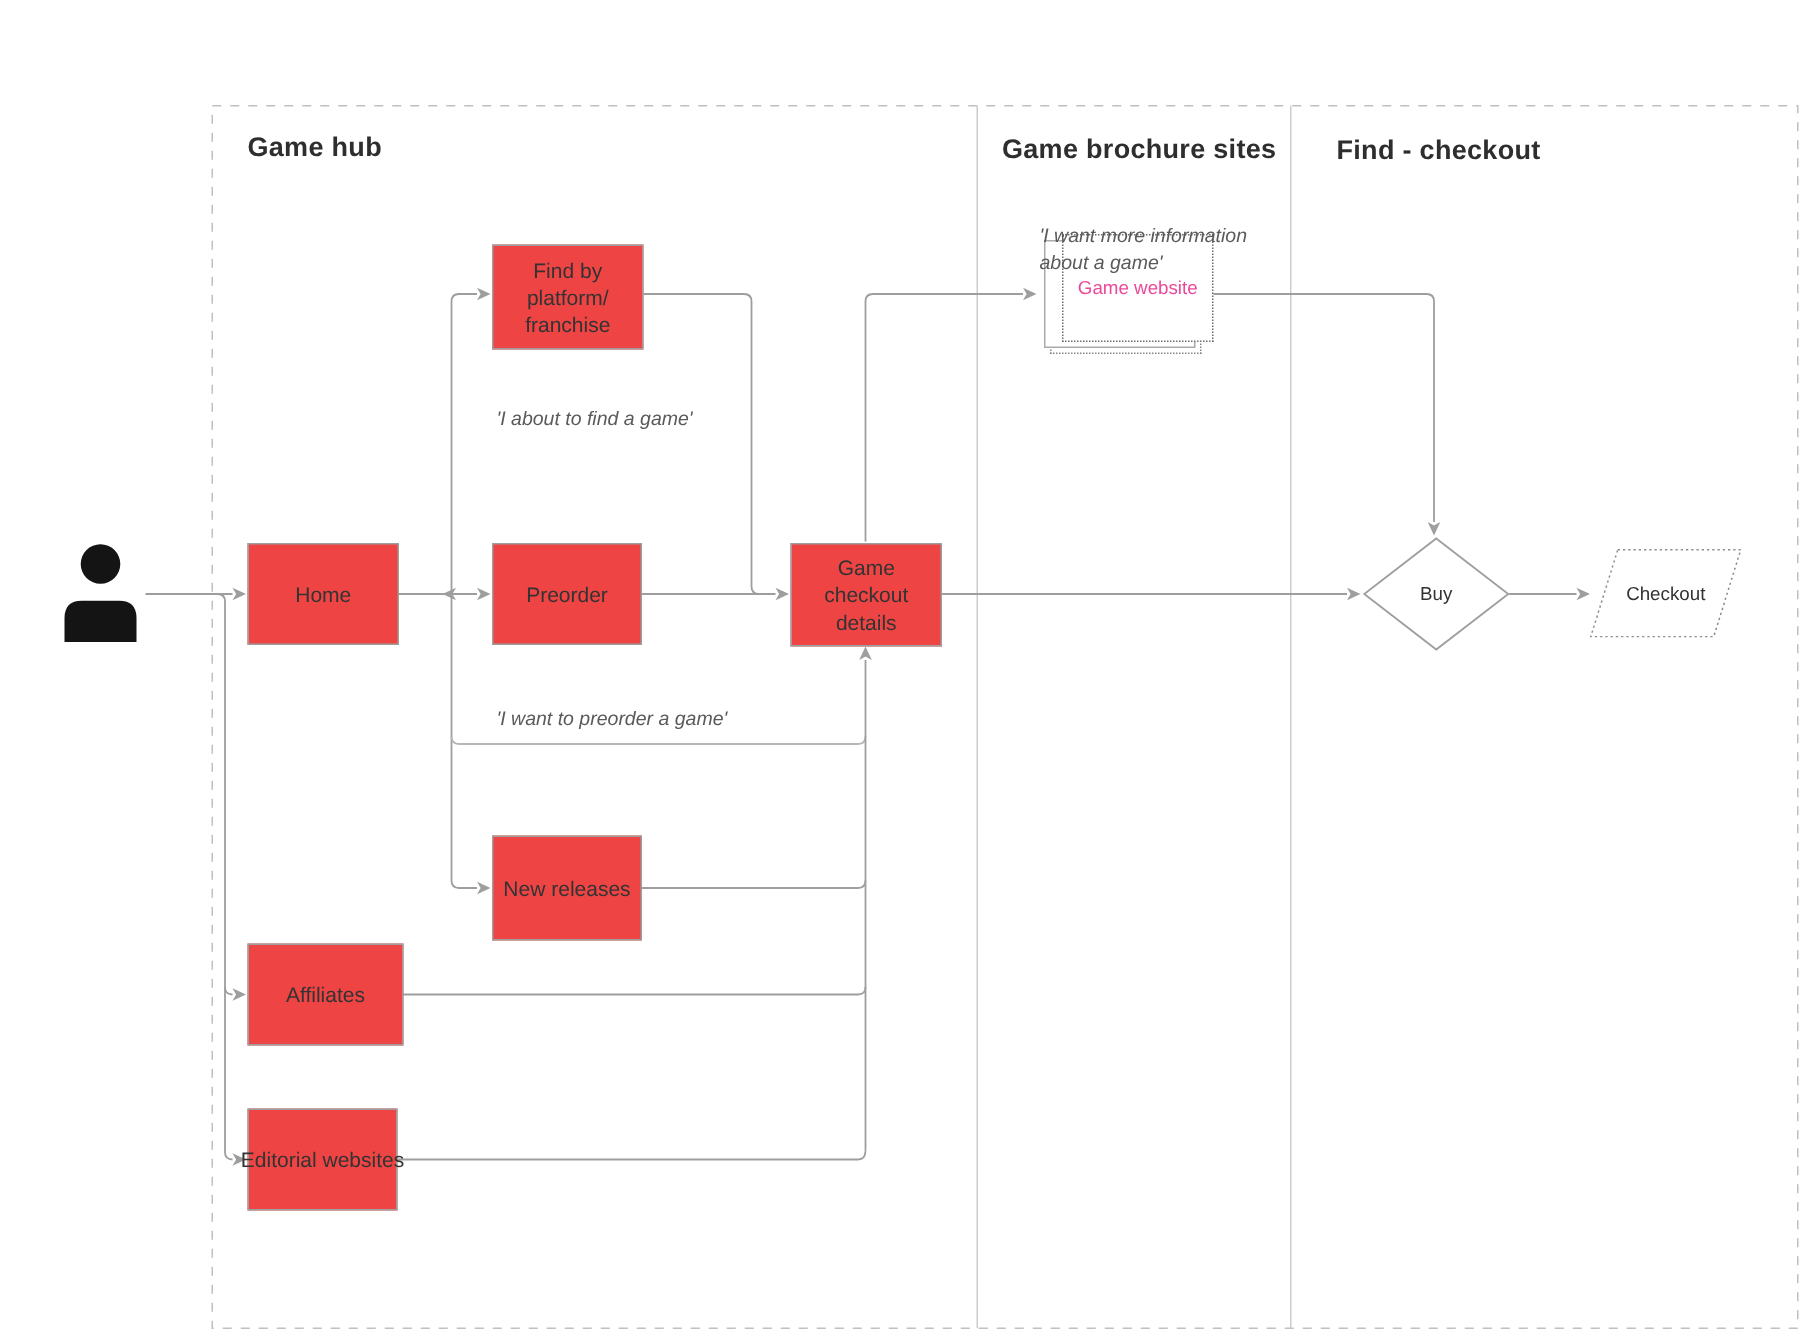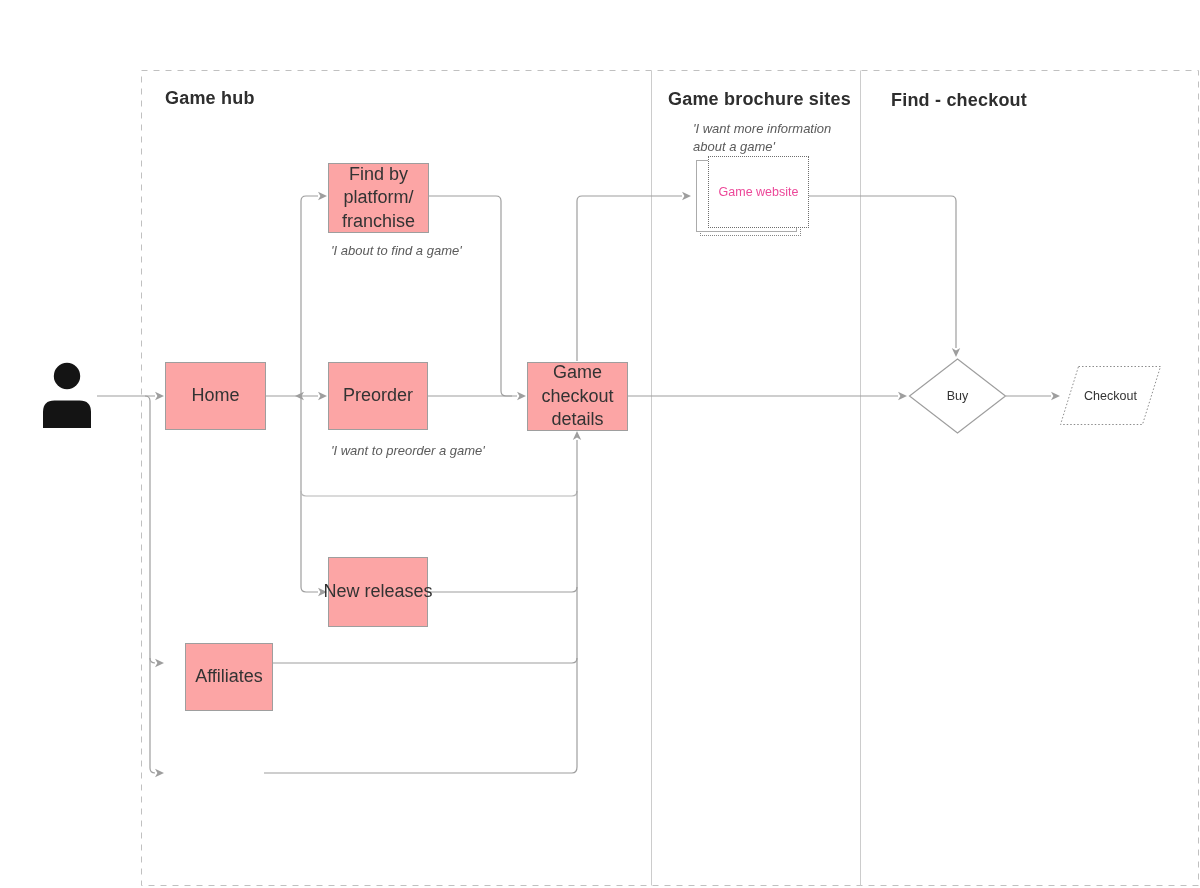--- a/index.html
+++ b/index.html
@@ -7,27 +7,27 @@
     position:relative; width:1200px; height:888px; background:#ffffff;
     font-family:"Liberation Sans","DejaVu Sans",sans-serif; overflow:hidden;
   }
   svg.wires { position:absolute; left:0; top:0; z-index:1; }
   .lane-title {
     position:absolute; z-index:2; font-size:18px; font-weight:700;
     color:#2e2e2e; letter-spacing:0.2px; white-space:nowrap;
   }
   .annotation {
     position:absolute; z-index:2; font-size:13px; font-style:italic;
-    color:#5a5a5a; line-height:1.4;
+    color:#5a5a5a; line-height:1.4;margin-top:28px;
   }
   .node {
     position:absolute; z-index:2; box-sizing:border-box;
-    background:#fca5a5; border:1px solid #9e9e9e;
+    background:#ef4444; border:1px solid #9e9e9e;
     display:flex; align-items:center; justify-content:center;
-    text-align:center; font-size:18px; color:#333333; line-height:1.3;
+    text-align:center; font-size:14px; color:#333333; line-height:1.3;
     padding:2px;
   }
   .nowrap { white-space:nowrap; }
   .actor { position:absolute; z-index:2; }
   .stack { position:absolute; z-index:2; }
   .stack .layer { position:absolute; box-sizing:border-box; background:#ffffff; }
   .stack .back  { left:8px; top:8px; width:101px; height:72px; border:1px dotted #858585; }
   .stack .mid   { left:4px; top:4px; width:101px; height:72px; border:1px solid #ababab; }
   .stack .front {
     left:16px; top:0; width:101px; height:72px; border:1px dotted #6e6e6e;
@@ -132,24 +132,27 @@
   </div>
 
   <div class="node nowrap" style="left:328px; top:362px; width:100px; height:68px;">
     <span>Preorder</span>
   </div>
 
   <div class="node nowrap" style="left:328px; top:557px; width:100px; height:70px;">
     <span>New releases</span>
   </div>
 
-  <div class="node nowrap" style="left:165px; top:643px; width:88px; height:68px;margin-left:20px;">
+  <div class="node nowrap" style="left:165px; top:629px; width:104px; height:68px;">
     <span>Affiliates</span>
   </div>
 
+  <div class="node nowrap" style="left:165px; top:739px; width:100px; height:68px; padding:0;">
+    <span>Editorial websites</span>
+  </div>
 
   <div class="node" style="left:527px; top:362px; width:101px; height:69px;">
     <span>Game checkout details</span>
   </div>
 
   <div class="stack" style="left:692px; top:156px; width:110px; height:81px;">
     <div class="layer back"></div>
     <div class="layer mid"></div>
     <div class="layer front">
       <span>Game website</span>

